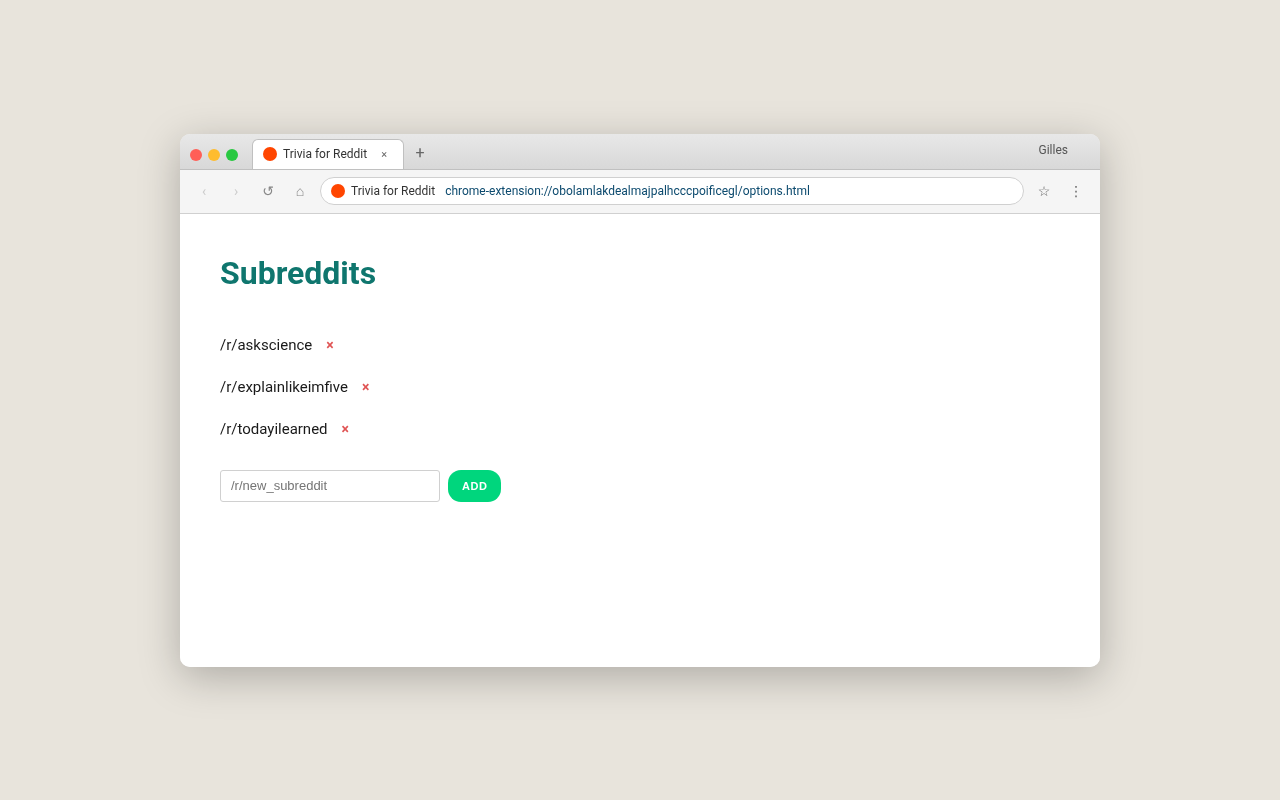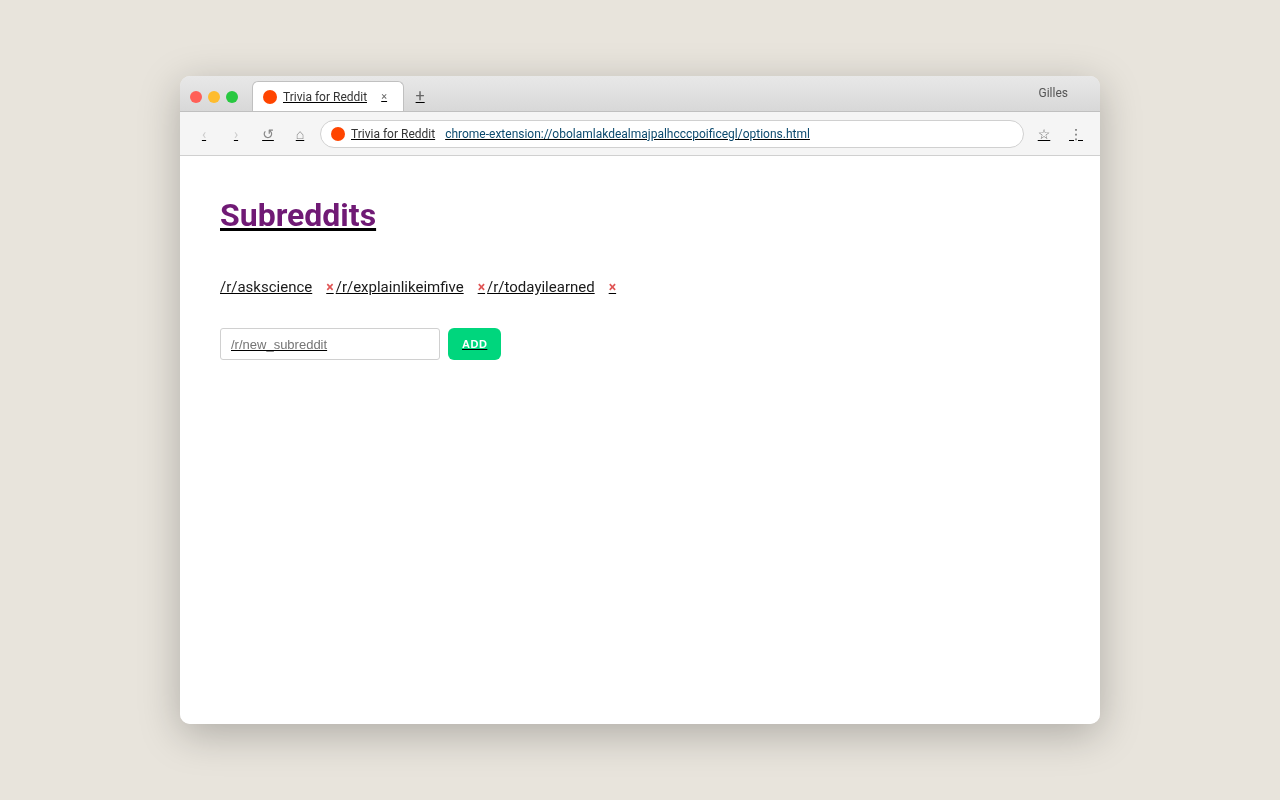--- a/index.html
+++ b/index.html
@@ -9,28 +9,27 @@
       display: flex;
       justify-content: center;
       align-items: center;
       height: 800px;
       width: 1280px;
       font-family: -apple-system, BlinkMacSystemFont, "Segoe UI", Roboto, sans-serif;
     }
 
     .browser-window {
       width: 920px;
-      height: 648px;
+      height: 533px;
       background: #f0f0f0;
       border-radius: 10px;
       box-shadow: 0 10px 40px rgba(0,0,0,0.25);
       overflow: hidden;
       display: flex;
       flex-direction: column;
-      text-decoration: underline;
     }
 
     
     .title-bar {
       background: linear-gradient(to bottom, #e8e8e8, #d8d8d8);
       height: 36px;
       display: flex;
       align-items: flex-end;
       padding: 0 0 0 10px;
       border-bottom: 1px solid #c0c0c0;
@@ -203,27 +202,27 @@
     .page-content {
       background: #ffffff;
       flex: 1;
       padding: 40px 40px;
       overflow-y: auto;
     }
 
     .page-title {
       font-size: 32px;
       font-weight: bold;
-      color: #701a75;
+      color: #0f766e;
       margin-bottom: 32px;
     }
 
     .subreddit-list {
       display: flex;
-      flex-direction: row;
+      flex-direction: column;
       gap: 0;
       margin-bottom: 20px;
     }
 
     .subreddit-item {
       display: flex;
       align-items: center;
       gap: 12px;
       padding: 12px 0;
       font-size: 15px;
@@ -261,21 +260,21 @@
       color: #888;
       outline: none;
     }
 
     .add-btn {
       height: 32px;
       padding: 0 14px;
       background: #00d67d;
       color: white;
       border: none;
-      border-radius: 6px;
+      border-radius: 13px;
       font-size: 11px;
       font-weight: bold;
       letter-spacing: 0.5px;
       cursor: pointer;
       text-transform: uppercase;
     }
   </style>
 </head>
 <body>
 

